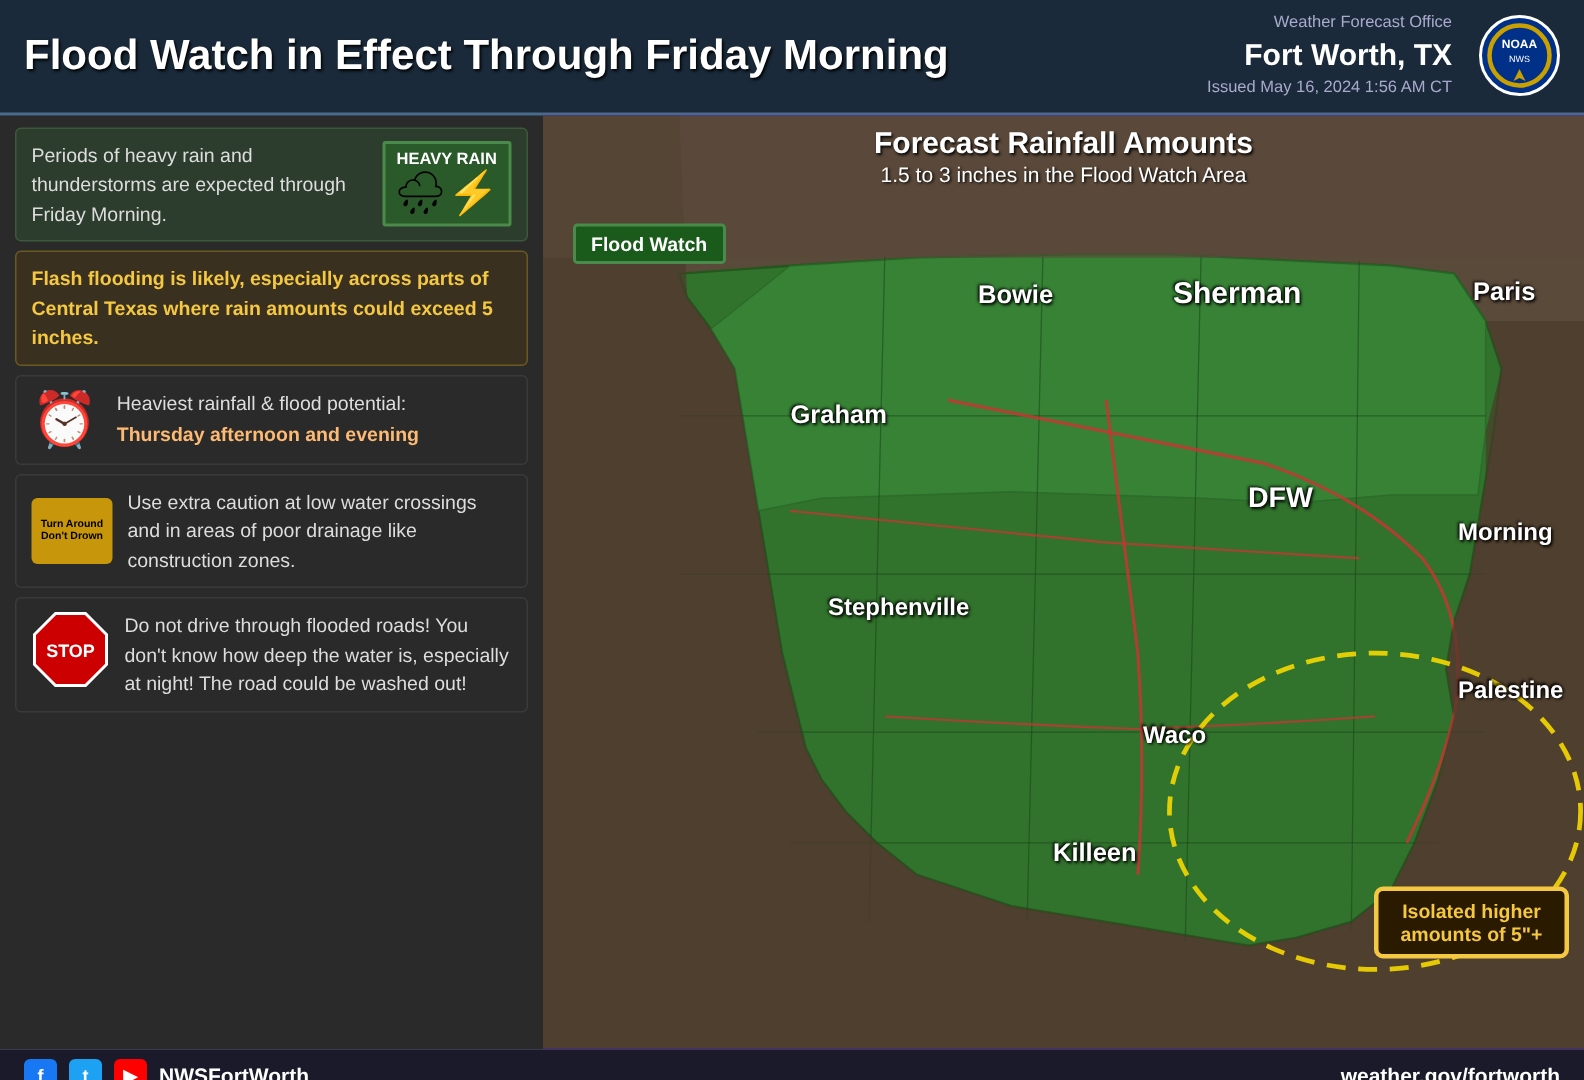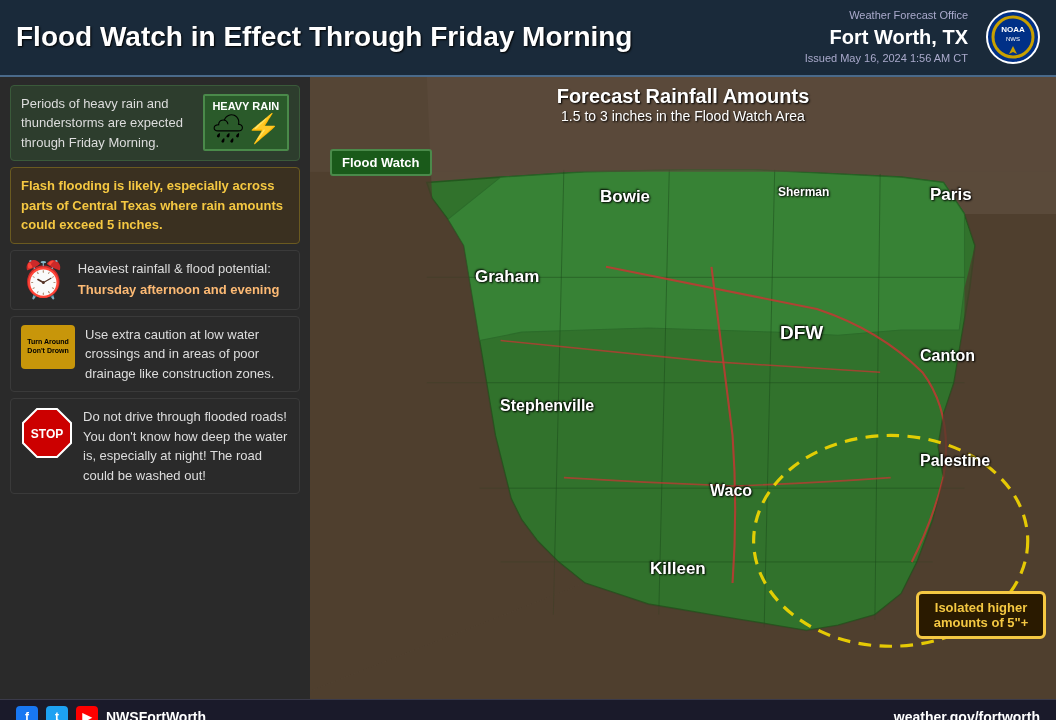--- a/index.html
+++ b/index.html
@@ -45,21 +45,21 @@
     }
 
     
     #main {
       display: flex;
       height: calc(720px - 62px - 36px);
     }
 
     
     #left-panel {
-      width: 310px;
+      width: 362px;
       background: #2a2a2a;
       display: flex;
       flex-direction: column;
       padding: 8px 10px;
       gap: 6px;
     }
 
     #heavy-rain-box {
       background: #2d3d2d;
       border: 1px solid #3a5a3a;
@@ -125,20 +125,21 @@
       line-height: 1.6;
     }
     #timing-text .highlight { color: #fdba74; font-weight: bold; }
 
     #caution-box {
       background: #2a2a2a;
       border: 1px solid #3a3a3a;
       border-radius: 4px;
       padding: 8px 10px;
       display: flex;
+      align-items: center;
       gap: 10px;
     }
     #caution-badge {
       width: 54px;
       height: 44px;
       background: #c8960a;
       border-radius: 4px;
       display: flex;
       flex-direction: column;
       align-items: center;
@@ -416,25 +417,25 @@
       <div id="map-title">
         <div class="main">Forecast Rainfall Amounts</div>
         <div class="sub">1.5 to 3 inches in the Flood Watch Area</div>
       </div>
 
       <div id="flood-watch-legend">
         <span>Flood Watch</span>
       </div>
 
       <div class="city-label" style="left: 290px; top: 110px; font-size: 17px;">Bowie</div>
-      <div class="city-label" style="left: 420px; top: 108px; font-size: 12px; margin-left: 48px;">Sherman</div>
+      <div class="city-label" style="left: 420px; top: 108px; font-size: 20px;">Sherman</div>
       <div class="city-label" style="left: 620px; top: 108px; font-size: 17px;">Paris</div>
       <div class="city-label" style="left: 165px; top: 190px; font-size: 17px;">Graham</div>
       <div class="city-label" style="left: 470px; top: 245px; font-size: 19px; font-weight: 900;">DFW</div>
-      <div class="city-label" style="left: 610px; top: 270px; font-size: 16px;">Canton</div>
+      <div class="city-label" style="left: 610px; top: 270px; font-size: 16px;">Morning</div>
       <div class="city-label" style="left: 190px; top: 320px; font-size: 16px;">Stephenville</div>
       <div class="city-label" style="left: 400px; top: 405px; font-size: 16px;">Waco</div>
       <div class="city-label" style="left: 610px; top: 375px; font-size: 16px;">Palestine</div>
       <div class="city-label" style="left: 340px; top: 482px; font-size: 17px;">Killeen</div>
 
       <div id="isolated-box">
         <span>Isolated higher amounts of 5"+</span>
       </div>
 
     </div>

